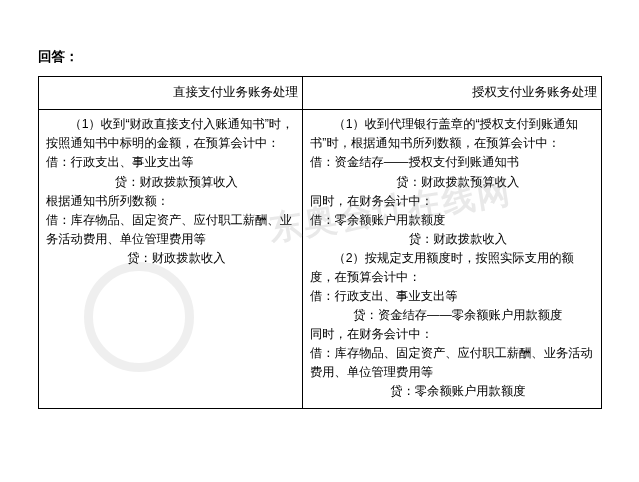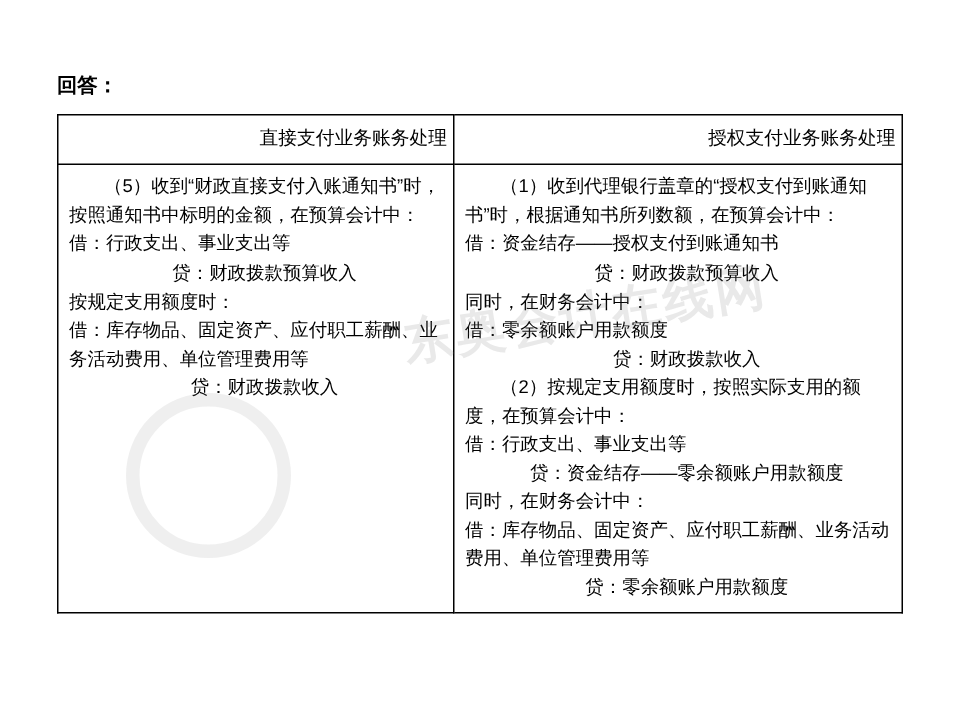--- a/index.html
+++ b/index.html
@@ -114,24 +114,24 @@
     </colgroup>
     <thead>
       <tr>
         <th>直接支付业务账务处理</th>
         <th>授权支付业务账务处理</th>
       </tr>
     </thead>
     <tbody>
       <tr>
         <td class="cell left-cell">
-          <p class="ind1">（5）收到“财政直接支付入账通知书”时，按照通知书中标明的金额，在预算会计中：</p>
+          <p class="ind1">（1）收到“财政直接支付入账通知书”时，按照通知书中标明的金额，在预算会计中：</p>
           <p>借：行政支出、事业支出等</p>
           <p class="ind2">贷：财政拨款预算收入</p>
-          <p>按规定支用额度时：</p>
+          <p>根据通知书所列数额：</p>
           <p>借：库存物品、固定资产、应付职工薪酬、业务活动费用、单位管理费用等</p>
           <p class="ind2">贷：财政拨款收入</p>
         </td>
         <td class="cell">
           <p class="ind1">（1）收到代理银行盖章的“授权支付到账通知书”时，根据通知书所列数额，在预算会计中：</p>
           <p>借：资金结存——授权支付到账通知书</p>
           <p class="ind2">贷：财政拨款预算收入</p>
           <p>同时，在财务会计中：</p>
           <p>借：零余额账户用款额度</p>
           <p class="ind2">贷：财政拨款收入</p>

